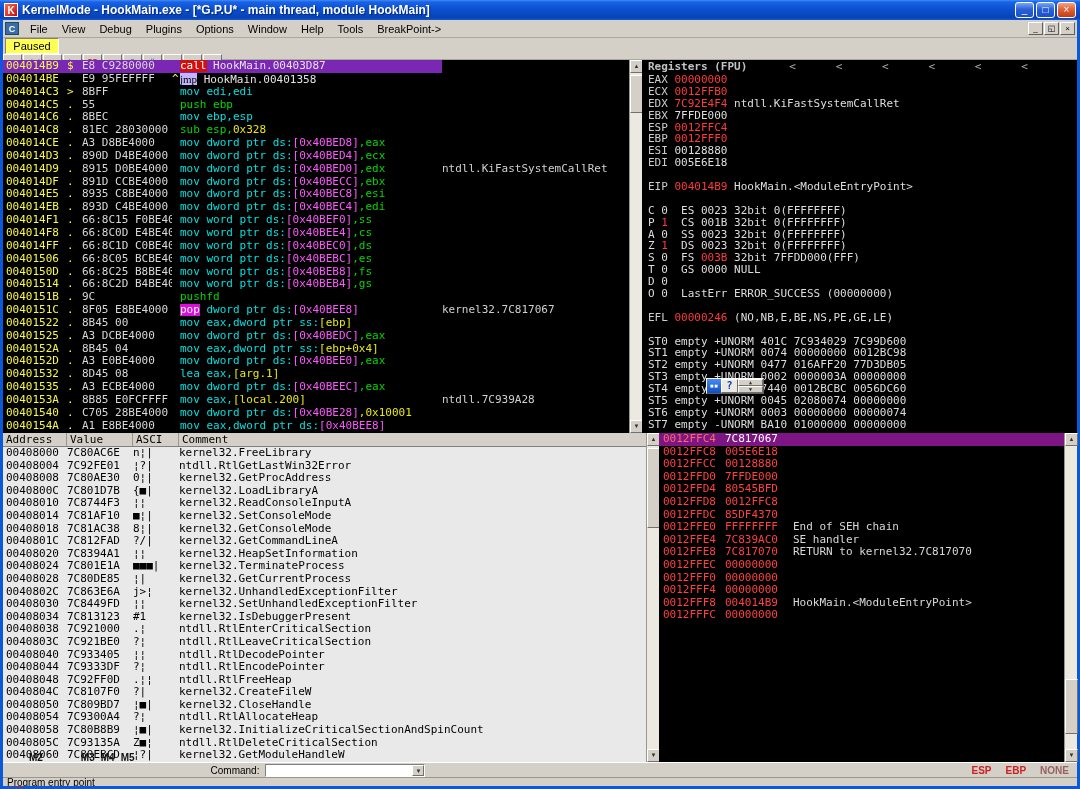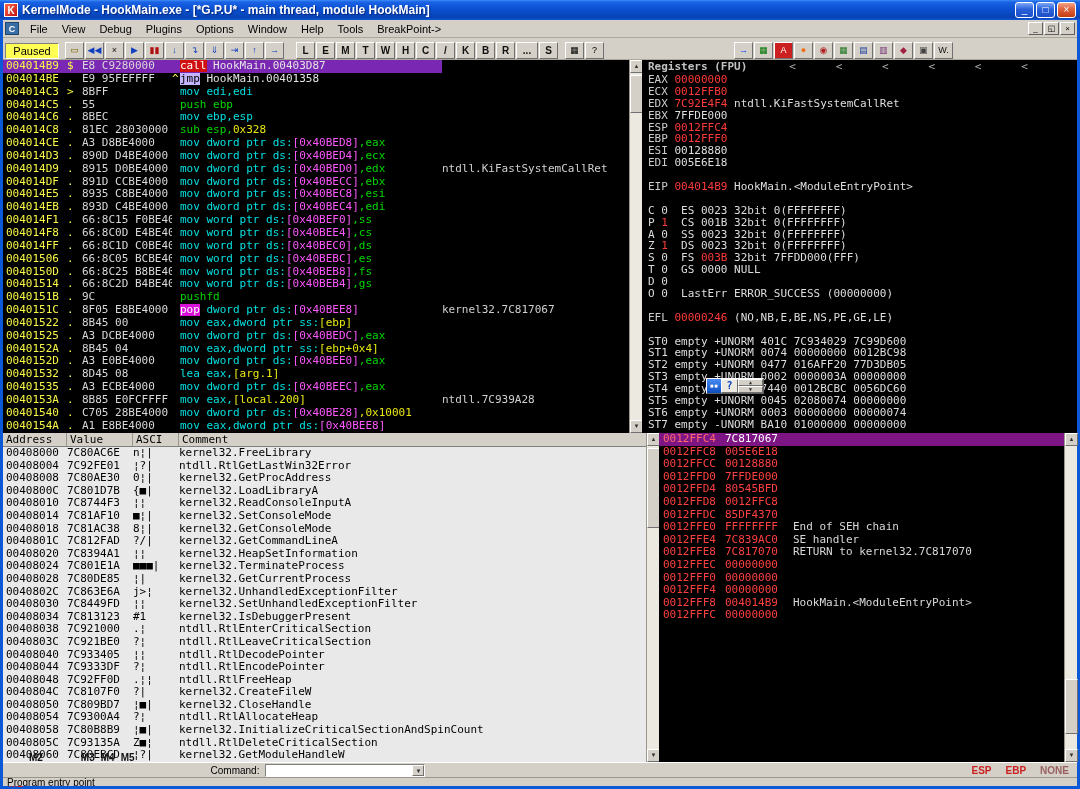--- a/index.html
+++ b/index.html
@@ -18,42 +18,42 @@
   .wbtn.close{background:linear-gradient(180deg,#f2a385,#e0633c 45%,#c33c12);}
 
   .menubar{position:absolute;left:3px;top:20px;width:1074px;height:18px;background:#d4d0c8;border-bottom:1px solid #aca899;
     display:flex;align-items:center;font-size:11px;color:#000;}
   .cicon{width:14px;height:13px;background:#3a6ea5;color:#fff;font-size:9px;font-weight:bold;text-align:center;line-height:13px;margin:0 4px 0 2px;border:1px solid #20476e;}
   .menu-item{padding:1px 7px;white-space:nowrap;}
   .mdi-ctl{margin-left:auto;display:flex;gap:1px;padding-right:2px;}
   .mdibtn{width:15px;height:13px;background:#d4d0c8;border:1px solid;border-color:#fff #606060 #606060 #fff;
     font-size:8px;line-height:11px;text-align:center;color:#000;}
 
-  .toolbar{position:absolute;left:3px;top:38px;width:1074px;height:22px;background:#d4d0c8;display:flex;align-items:flex-end;border-bottom:1px solid #aca899;}
+  .toolbar{position:absolute;left:3px;top:38px;width:1074px;height:22px;background:#d4d0c8;display:flex;align-items:flex-start;border-bottom:1px solid #aca899;flex-direction:column;}
   .paused{width:54px;height:16px;margin:0 6px 0 2px;background:#ffff54;border:1px solid;border-color:#808080 #fff #fff #808080;
     font-size:11px;text-align:center;line-height:14px;color:#000;}
   .tbgrp{display:flex;gap:1px;align-items:center;}
   .tbb{width:19px;height:17px;background:#d4d0c8;border:1px solid;border-color:#fff #707070 #707070 #fff;
     font-size:9px;line-height:15px;text-align:center;color:#000;overflow:hidden;white-space:nowrap;}
   .tbb.lett{font-weight:bold;font-size:10px;color:#101010;}
   .gap1{width:7px;} .gap2{width:12px;}
 
   
   .disasm{position:absolute;left:3px;top:60px;width:626px;height:373px;background:#000;overflow:hidden;
     font-family:"DejaVu Sans Mono","Liberation Mono",monospace;font-size:11px;}
   .drow{display:flex;height:12.85px;line-height:12.85px;white-space:pre;}
   .drow.sel{background:linear-gradient(90deg,#7a28b4 0,#7a28b4 439px,#000 439px);}
   .c-addr{width:64px;padding-left:3px;color:#f8f848;overflow:hidden;flex:none;}
   .c-mark{width:15px;color:#f8f848;overflow:hidden;flex:none;}
   .c-bytes{width:90px;color:#d8d8d8;overflow:hidden;flex:none;}
   .c-jmp{width:8px;color:#f8f848;overflow:hidden;flex:none;}
   .c-insn{width:262px;overflow:hidden;flex:none;}
   .c-comment{flex:1;color:#d0d0d0;overflow:hidden;}
   .sg-call{background:#d01010;color:#fff;}
-  .sg-jmp{background:#c4b5fd;color:#000;}
+  .sg-jmp{background:#c4b5fd;color:#000;font-family:Liberation Serif, serif;}
   .sg-pop{background:#d810d8;color:#fff;}
   .sg-cyn{color:#00e0e0;} .sg-grn{color:#00d800;} .sg-yel{color:#e8e810;}
   .sg-mag{color:#ff58ff;} .sg-wht{color:#e4e4e4;}
 
   
   .vscroll{position:absolute;width:13px;background:#ece9e0;border-left:1px solid #9a968c;}
   .sb-btn{position:absolute;left:0;width:13px;height:13px;background:#d4d0c8;border:1px solid;border-color:#fff #707070 #707070 #fff;
     font-size:6px;text-align:center;line-height:11px;color:#303030;}
   .sb-thumb{position:absolute;left:0;width:13px;background:#d4d0c8;border:1px solid;border-color:#fff #707070 #707070 #fff;}
 

